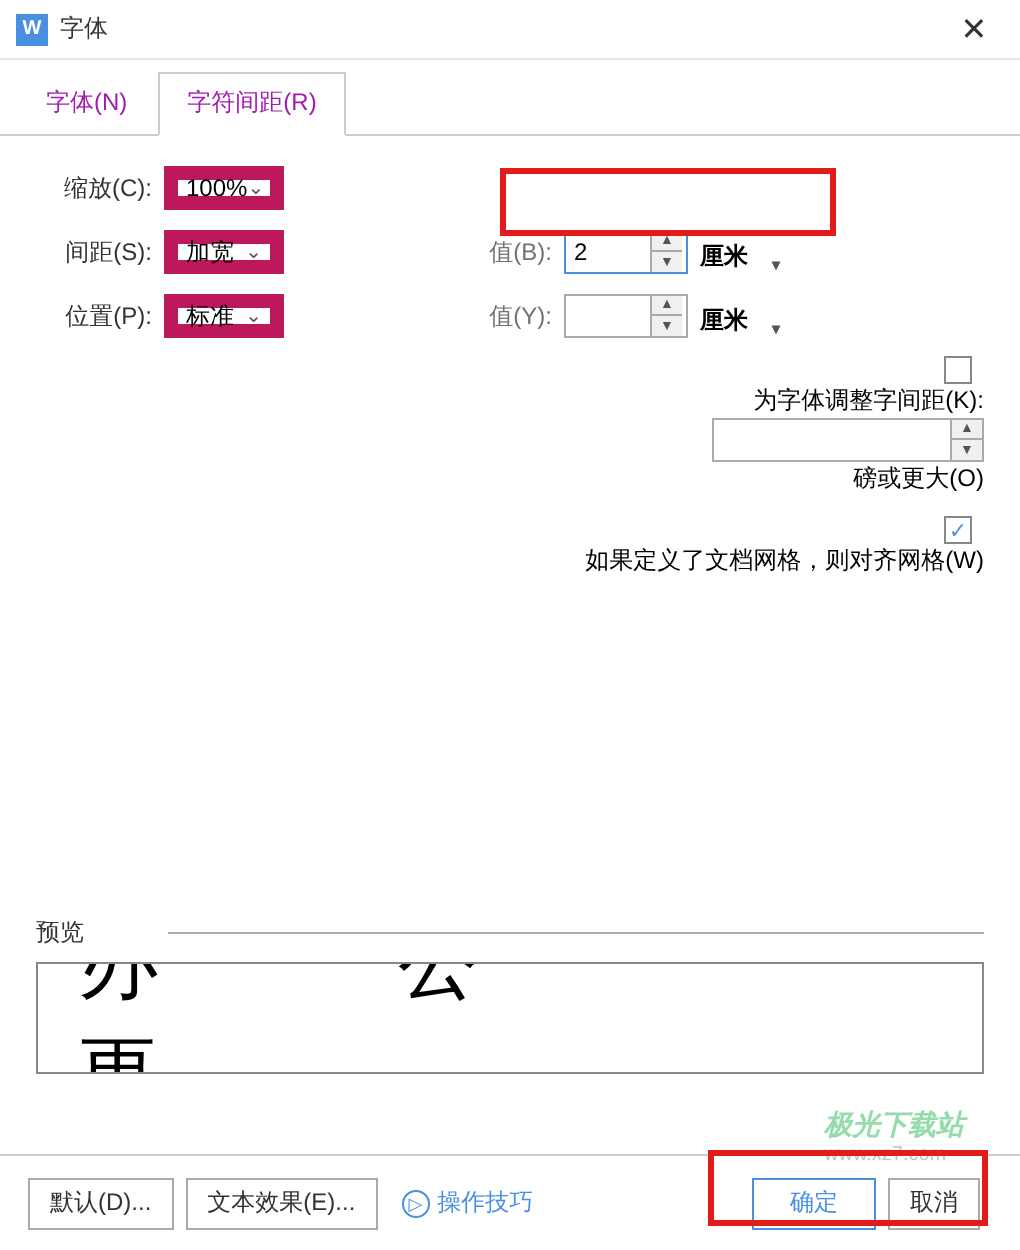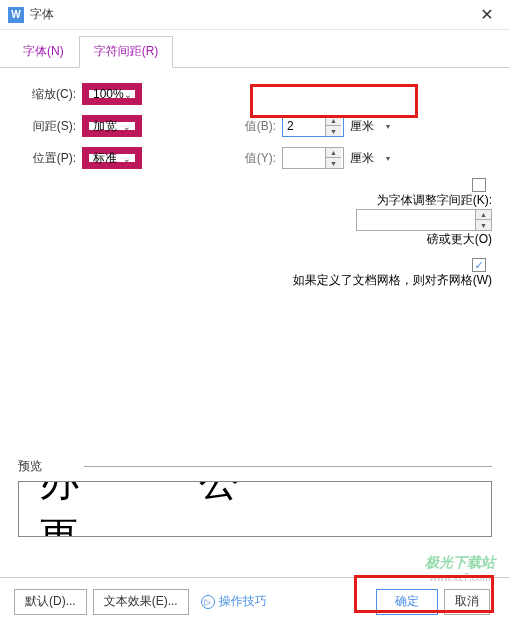--- a/index.html
+++ b/index.html
@@ -17,41 +17,41 @@
 .sel { width: 60px; height: 22px; border: 7px solid #be185d; display: flex; align-items: center; padding: 0 4px; justify-content: space-between; cursor: pointer; }
 .sel .chev { font-size: 10px; color: #555; }
 .spacer-mid { width: 92px; }
 .lbl2 { width: 42px; text-align: right; margin-right: 6px; color: #737373; }
 .numbox { width: 62px; height: 22px; border: 1px solid #aaa; display: flex; align-items: center; }
 .numbox.hl { border: 1px solid #4a90e2; }
 .numbox input { border: none; outline: none; width: 42px; padding: 0 4px; font-size: 12px; }
 .spin { width: 16px; display: flex; flex-direction: column; border-left: 1px solid #aaa; }
 .spin div { height: 10px; font-size: 7px; display: flex; align-items: center; justify-content: center; cursor: pointer; color: #555; background: #f0f0f0; }
 .spin div:first-child { border-bottom: 1px solid #aaa; }
-.unit-sel { width: 44px; height: 22px; margin-left: 4px; border: none; background: transparent; display: flex; align-items: center; cursor: pointer; padding: 0 2px; justify-content: space-between; }
+.unit-sel { width: 44px; height: 22px; margin-left: 4px; border: none; background: transparent; display: flex; align-items: flex-end; cursor: pointer; padding: 0 2px; justify-content: space-between; font-weight: bold; }
 .unit-sel .chev { font-size: 8px; color: #555; }
 .chk-row { display: flex; align-items: flex-end; margin-bottom: 10px; margin-left: 8px; flex-direction: column; }
 .chk { width: 14px; height: 14px; border: 1px solid #888; margin-right: 6px; display: flex; align-items: center; justify-content: center; cursor: pointer; }
 .chk.checked::after { content: "✓"; color: #4a90e2; font-size: 11px; }
 .kern-input { width: 136px; height: 22px; border: 1px solid #aaa; display: flex; margin-left: 24px; }
 .kern-input .inp { flex: 1; }
 .red-box-1 { position: absolute; border: 3px solid #e21b1b; left: 250px; top: 84px; width: 168px; height: 34px; pointer-events: none; }
 .red-box-2 { position: absolute; border: 3px solid #e21b1b; left: 354px; top: 575px; width: 140px; height: 38px; pointer-events: none; }
 .preview-section { position: absolute; left: 18px; right: 18px; top: 458px; }
 .preview-hdr { display: flex; align-items: center; margin-bottom: 6px; gap: 36px; }
 .preview-hdr span { color: #333; margin-right: 6px; }
 .preview-hdr .line { flex: 1; height: 1px; background: #aaa; }
 .preview-box { border: 1px solid #888; height: 56px; display: flex; align-items: center; padding: 0 20px; overflow: hidden; }
 .preview-box span { font-family: SimSun, serif; font-size: 40px; letter-spacing: 120px; }
 .bottom { position: absolute; left: 0; right: 0; bottom: 0; height: 48px; border-top: 1px solid #ccc; display: flex; align-items: center; padding: 0 14px; }
 .btn { height: 26px; padding: 0 10px; border: 1px solid #aaa; background: #fff; cursor: pointer; display: inline-flex; align-items: center; margin-right: 6px; color: #333; }
 .btn.primary { border: 1px solid #4a90e2; color: #4a90e2; padding: 0 18px; }
 .tip { color: #4a90e2; margin-left: 6px; display: inline-flex; align-items: center; cursor: pointer; }
 .tip-ico { width: 14px; height: 14px; border: 1px solid #4a90e2; border-radius: 50%; display: inline-flex; align-items: center; justify-content: center; font-size: 9px; margin-right: 4px; }
-.watermark { position: absolute; right: 15px; bottom: 42px; opacity: 0.5; pointer-events: none; text-align: center; }
+.watermark { position: absolute; right: 28px; bottom: 42px; opacity: 0.5; pointer-events: none; text-align: left; }
 .watermark .wm1 { color: #2eb85c; font-size: 14px; font-style: italic; font-weight: bold; }
 .watermark .wm2 { color: #888; font-size: 10px; }
 .bottom-spacer { flex: 1; }
 </style>
 </head>
 <body>
 
 <div class="titlebar">
   <span class="title-icon">W</span>
   <span class="title-text">字体</span>

